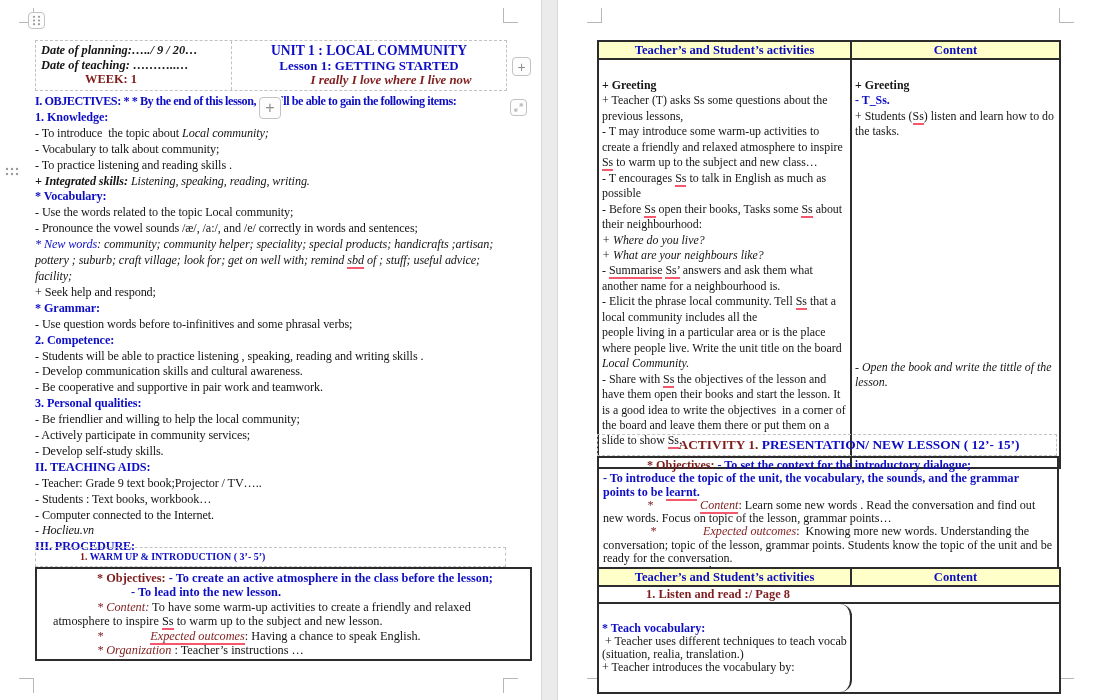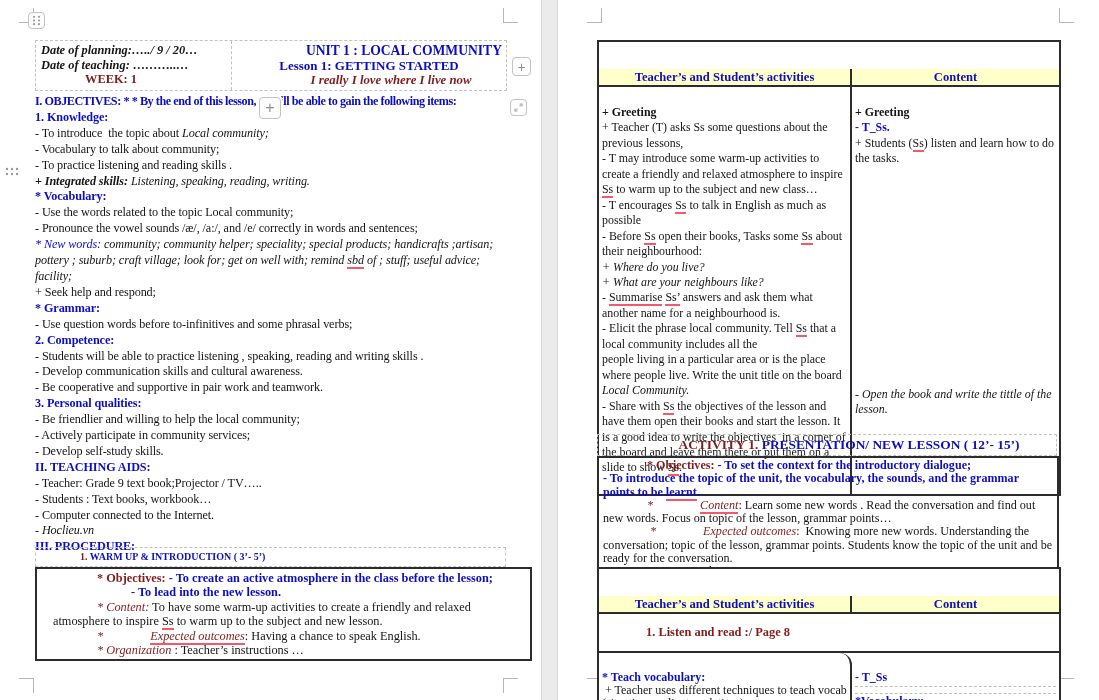--- a/index.html
+++ b/index.html
@@ -27,43 +27,43 @@
   .red{color:#7f1d1d;margin-left:44px;}
   .sq{border-bottom:2px solid #f4586c;}
   .para{white-space:pre-wrap;}
   .ind{margin-left:78px;}
   .gap-top{margin-top:220px;font-style:italic;}
   .tight{letter-spacing:-0.45px;}
   
   .hdr-tbl{left:35px;top:40px;width:470px;display:flex;border:1px dashed #c2c2c2;}
   .hdr-cell-l{width:185px;border-right:1px dashed #c2c2c2;padding:2px 5px;font-size:12.4px;line-height:14.6px;}
   .hdr-cell-r{flex:1;text-align:center;padding:2px 4px;line-height:15px;}
-  .t-unit{font-size:13.6px;text-align:right;}
+  .t-unit{font-size:13.6px;}
   .t-lesson{font-size:13px;}
   .t-sub{font-size:12.8px;}
   
   .p1-body{left:35px;top:94px;width:473px;font-size:12.2px;line-height:15.9px;letter-spacing:-0.1px;}
   .warm-head{left:35px;top:547px;width:469px;height:18px;border:1px dashed #c2c2c2;
     text-align:left;font-size:10px;line-height:18px;}
   .warm-box{left:35px;top:567px;width:461px;border:2px solid #2c2c2c;padding:2px 16px;
     font-size:12.3px;line-height:14.4px;}
   
   .tbl{border:2px solid #2c2c2c;background:#fff;}
   .t1{left:597px;top:40px;width:460px;}
   .t2{left:597px;top:567px;width:460px;}
-  .trh{display:flex;border-bottom:2px solid #2c2c2c;background:#ffffc9;margin-top:27px;}
+  .trh{display:flex;border-bottom:2px solid #2c2c2c;background:#ffffc9;}
   .th{font-weight:700;color:#0d0dc4;text-align:center;font-size:12.6px;line-height:16px;height:16px;}
   .th1{width:251px;border-right:2px solid #2c2c2c;}
   .th2{flex:1;}
   .trb{display:flex;}
   .td{padding:18px 3px;font-size:11.9px;line-height:15.45px;}
   .td1{width:245px;border-right:2px solid #2c2c2c;}
   .td2{flex:1;}
   .t1 .td1,.t1 .td2{min-height:371px;}
-  .t2-title{border-bottom:2px solid #2c2c2c;font-size:12.4px;line-height:15px;padding:11px 3px;}
+  .t2-title{border-bottom:2px solid #2c2c2c;font-size:12.4px;line-height:15px;padding:0 3px;}
   .t2 .td{font-size:12px;line-height:13px;border-radius:12px;}
   .t2 .td1{min-height:51px;}
   .t2 .td2 .para{line-height:13.5px;}
   .dashed-row{height:6px;border-top:1px dashed #bdbdbd;border-bottom:1px dashed #bdbdbd;margin:1px 0;}
   .act-head{left:597px;top:434px;width:458px;height:20px;border:1px dashed #c2c2c2;
     text-align:center;font-size:13.4px;line-height:20px;}
   .act-box{left:597px;top:456px;width:450px;border:2px solid #2c2c2c;padding:1px 4px;
     font-size:12.1px;line-height:13.3px;}
   
   .btn{background:#fdfdfd;border:1px solid #c3c3c3;border-radius:4px;color:#8f8f8f;
@@ -186,26 +186,20 @@
     <div class="th th1">Teacher’s and Student’s activities</div>
     <div class="th th2">Content</div>
   </div>
   <div class="t2-title"><span class="red b">1. Listen and read :/ Page 8</span></div>
   <div class="trb">
     <div class="td td1">
         <div class="para"><span class="blue b">* Teach vocabulary:</span></div>
         <div class="para"><span> + Teacher uses different techniques to teach vocab (situation, realia, translation.)</span></div>
         <div class="para"><span>+ Teacher introduces the vocabulary by:</span></div>
       </div>
-    <div class="td td2">
-        <div class="para"><span class="blue b">- T_Ss</span></div>
-        <div class="para dashed-row"></div>
-        <div class="para"><span class="blue b">*Vocabulary:</span></div>
-        <div class="para"><span class="b">1. </span><span>suburb (n) /ˈsʌbɜ:b/    vùng ngoại ô</span></div>
-      </div>
   </div>
 </div>
 
 <div class="abs btn btn-drag">
   <svg width="11" height="11" viewBox="0 0 11 11">
     <g fill="#9a9a9a">
       <circle cx="3" cy="1.8" r="1.1"></circle>
         <circle cx="8" cy="1.8" r="1.1"></circle>
       <circle cx="3" cy="5.5" r="1.1"></circle>
         <circle cx="8" cy="5.5" r="1.1"></circle>

